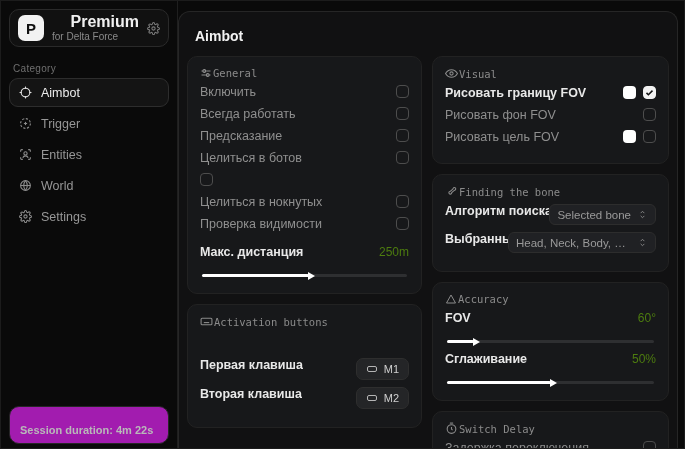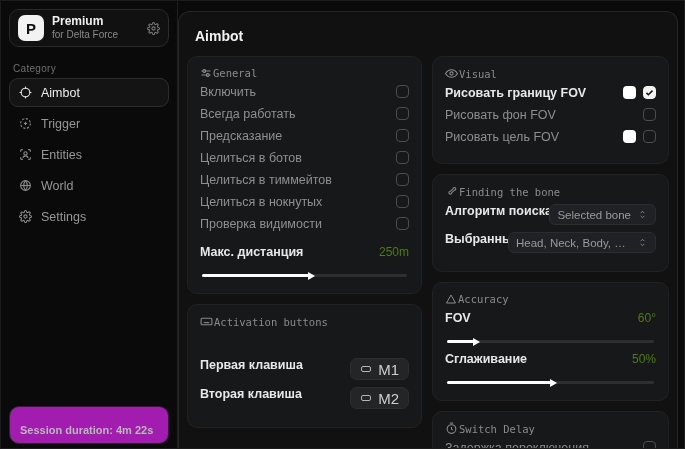--- a/index.html
+++ b/index.html
@@ -17,21 +17,21 @@
   }
   .brand-card {
     margin:8px; height:38px; border:1px solid #2a2a2a; border-radius:10px;
     display:flex; align-items:center; gap:8px; padding:0 8px; background:#111;
   }
   .brand-logo {
     width:26px; height:26px; border-radius:7px; background:#f2f2f2; color:#111;
     font-weight:bold; font-size:15px; display:flex; align-items:center; justify-content:center;
   }
   .brand-text { flex:1; line-height:1.15; }
-  .brand-title { font-size:12px; font-weight:bold; color:#f0f0f0; }
+  .brand-title { font-size:16px; font-weight:bold; color:#f0f0f0;text-align:right; }
   .brand-sub { font-size:10px; color:#8a8a8a; }
   .brand-gear { color:#7a7a7a; display:flex; }
   .category { font-size:10px; color:#6f6f6f; padding:8px 12px 4px 12px; letter-spacing:.3px; }
   .nav { display:flex; flex-direction:column; padding:0 8px; gap:2px; }
   .nav-item {
     display:flex; align-items:center; gap:9px; height:29px; padding:0 9px;
     border-radius:9px; font-size:12.5px; color:#979797; cursor:pointer; border:1px solid transparent;
   }
   .nav-item .nicon { display:flex; color:#8c8c8c; }
   .nav-item.active { border-color:#2d2d2d; background:#141414; color:#ededed; }
@@ -82,21 +82,21 @@
   .slider { position:relative; height:3px; background:#2e2f31; border-radius:2px; margin:8px 2px 4px 2px; cursor:pointer; }
   .slider .fill { position:relative; height:3px; background:#fff; border-radius:2px; }
   .slider .thumb {
     position:absolute; right:-6px; top:50%; transform:translateY(-50%);
     width:0; height:0; border-top:4px solid transparent; border-bottom:4px solid transparent;
     border-left:7px solid #fff;
   }
   
   .keybtn {
     display:flex; align-items:center; gap:6px; background:#242527; border:1px solid #2e2e2e;
-    border-radius:7px; height:22px; padding:0 9px; color:#cfcfcf; font-size:15px;
+    border-radius:7px; height:22px; padding:0 9px; color:#cfcfcf; font-size:11px;
     font-family:"Liberation Sans", sans-serif; cursor:pointer;
   }
   .keybtn .kicon { display:flex; color:#b5b5b5; }
   
   .select {
     display:flex; align-items:center; gap:6px; background:#202124; border:1px solid #2d2d2d;
     border-radius:6px; height:21px; padding:0 7px; color:#9a9a9a; font-size:11.5px;
     max-width:128px; cursor:pointer; font-family:"Liberation Sans", sans-serif;
   }
   .select .stext { white-space:nowrap; overflow:hidden; text-overflow:ellipsis; }
@@ -217,21 +217,20 @@
           </div>
           <div class="row">
             <span class="lbl">Предсказание</span>
             <span class="cb"></span>
           </div>
           <div class="row">
             <span class="lbl">Целиться в ботов</span>
             <span class="cb"></span>
           </div>
           <div class="row">
-            <span class="lbl">Целиться в тиммейтов</span>
             <span class="cb"></span>
           </div>
           <div class="row">
             <span class="lbl">Целиться в нокнутых</span>
             <span class="cb"></span>
           </div>
           <div class="row">
             <span class="lbl">Проверка видимости</span>
             <span class="cb"></span>
           </div>

